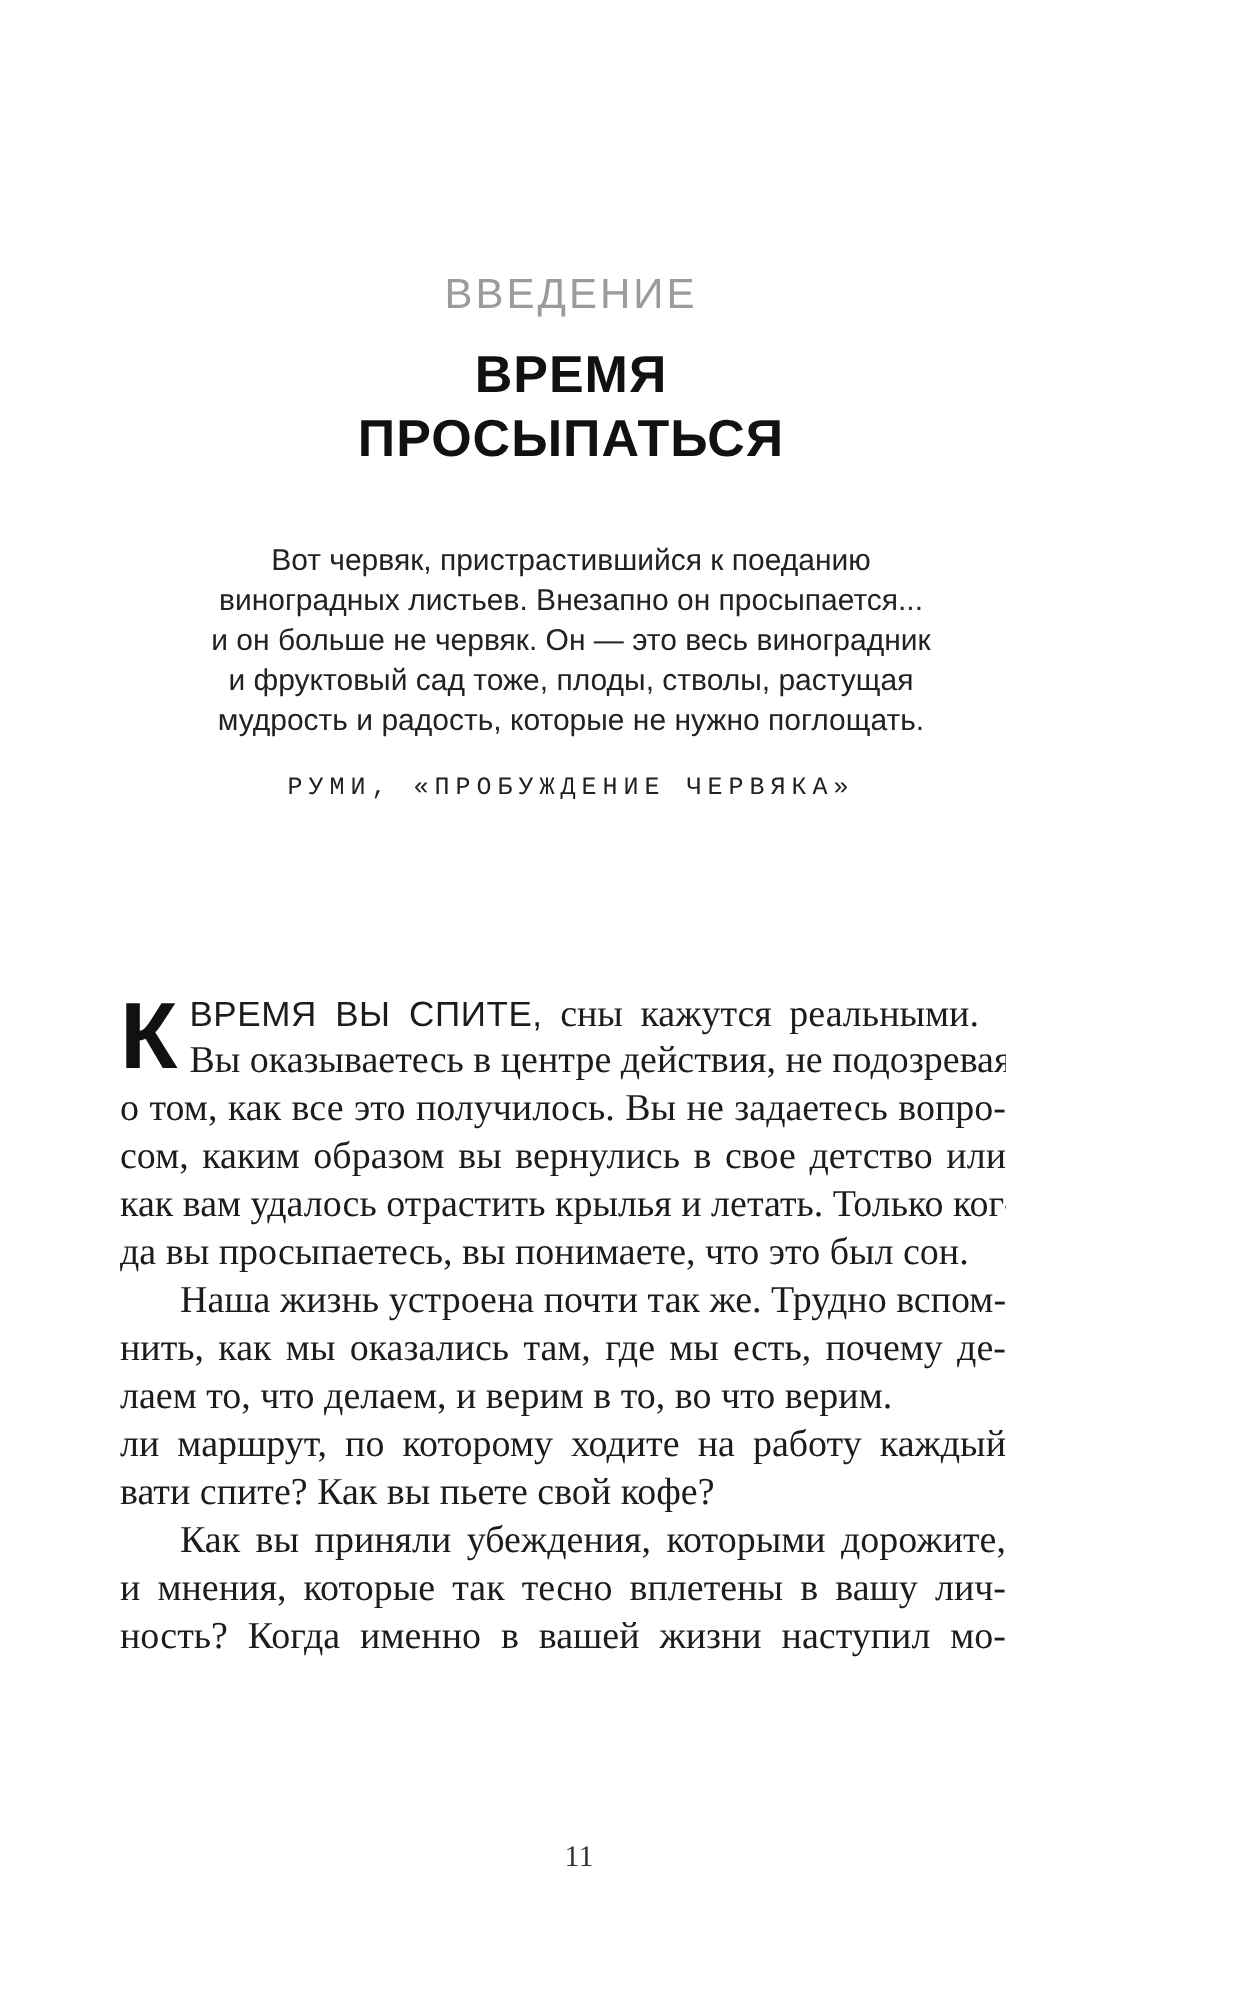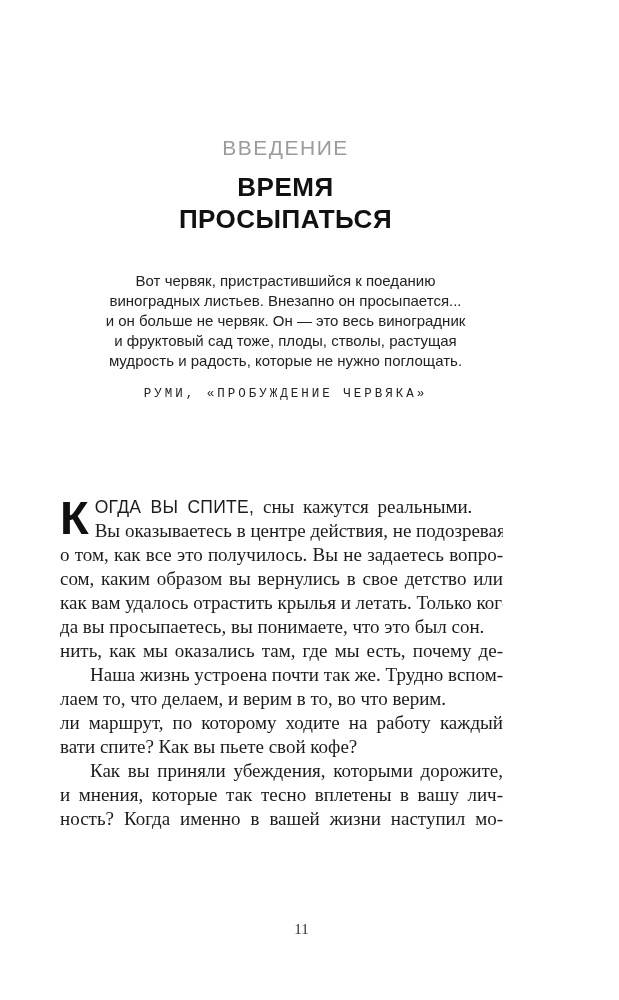--- a/index.html
+++ b/index.html
@@ -89,21 +89,21 @@
     color: #111111;
   }
   .leadin {
     font-family: "Liberation Sans", sans-serif;
     font-size: 17.5px;
     letter-spacing: 0.3px;
   }
   
   .pagenum {
     position: absolute;
-    top: 921px; left: 76px; width: 451px;
+    top: 921px; left: 64px; width: 451px;
     text-align: center;
     font-family: "Liberation Serif", serif;
     font-size: 15px;
     color: #333333;
   }
 </style>
 </head>
 <body>
 
 <div class="page">
@@ -122,31 +122,31 @@
     <div class="eline">и фруктовый сад тоже, плоды, стволы, растущая</div>
     <div class="eline">мудрость и радость, которые не нужно поглощать.</div>
   </div>
 
   <div class="attribution">РУМИ, «ПРОБУЖДЕНИЕ ЧЕРВЯКА»</div>
 
   <div class="bodytext">
 
     <div class="para">
       <span class="dropcap">К</span>
-      <div class="line loose"><span class="leadin">ОГДА ВЫ СПИТЕ,</span> <span>сны кажутся реальными.</span></div>
+      <div class="line loose"><span class="leadin">ВРЕМЯ ВЫ СПИТЕ,</span> <span>сны кажутся реальными.</span></div>
       <div class="line">Вы оказываетесь в центре действия, не подозревая</div>
       <div class="line">о том, как все это получилось. Вы не задаетесь вопро-</div>
       <div class="line">сом, каким образом вы вернулись в свое детство или</div>
       <div class="line">как вам удалось отрастить крылья и летать. Только ког-</div>
       <div class="line last">да вы просыпаетесь, вы понимаете, что это был сон.</div>
     </div>
 
     <div class="para">
+      <div class="line ind">Наша жизнь устроена почти так же. Трудно вспом-</div>
       <div class="line">нить, как мы оказались там, где мы есть, почему де-</div>
-      <div class="line ind">Наша жизнь устроена почти так же. Трудно вспом-</div>
       <div class="line last">лаем то, что делаем, и верим в то, во что верим.</div>
     </div>
 
     <div class="para">
       <div class="line">ли маршрут, по которому ходите на работу каждый</div>
       <div class="line last">вати спите? Как вы пьете свой кофе?</div>
     </div>
 
     <div class="para">
       <div class="line ind">Как вы приняли убеждения, которыми дорожите,</div>

